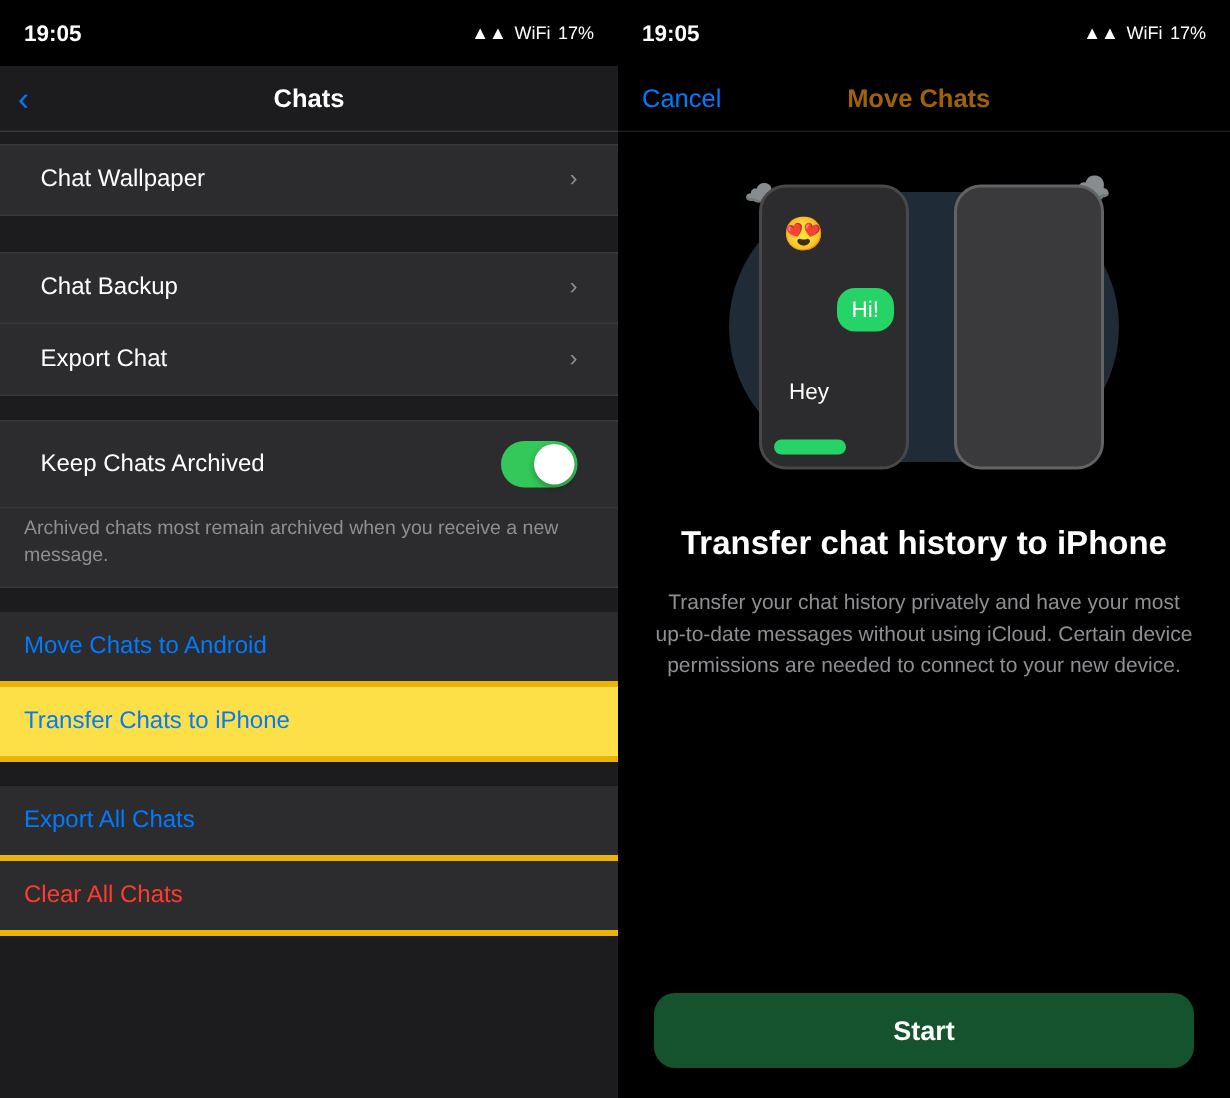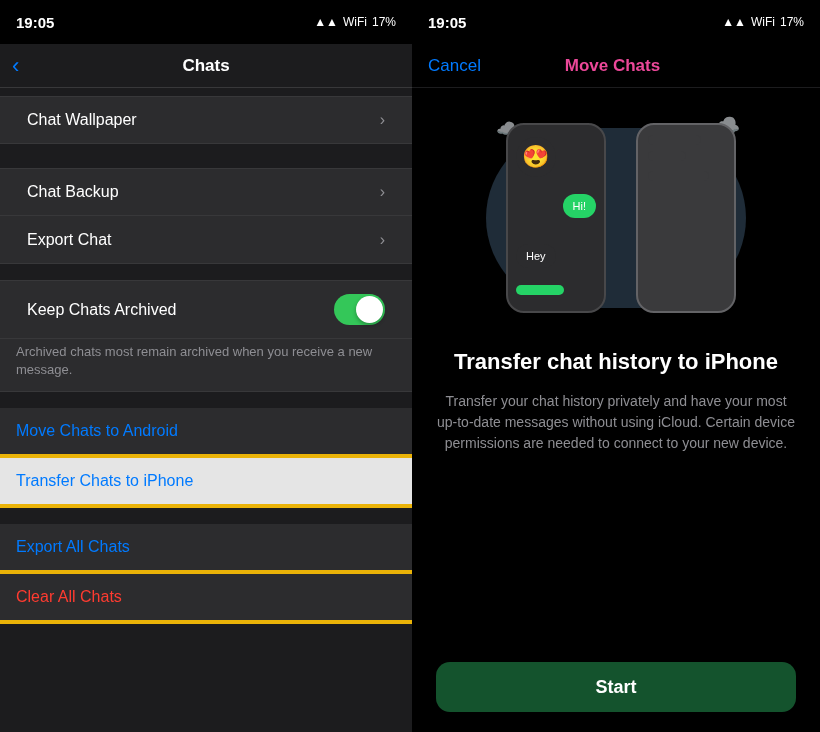--- a/index.html
+++ b/index.html
@@ -152,21 +152,21 @@
 
     .action-item {
       background: #2c2c2e;
       padding: 14px 16px;
       border-bottom: 4px solid #eab308;
       cursor: pointer;
     }
 
     .action-item.blue { color: #007aff; font-size: 16px; }
     .action-item.red { color: #ff3b30; font-size: 16px; }
-    .action-item.selected { background: #e5e5e5; }
+    .action-item.selected { background: #fde047; }
 
     
     .right-panel {
       width: 408px;
       height: 732px;
       background: #000;
       display: flex;
       flex-direction: column;
       overflow: hidden;
     }
@@ -201,21 +201,21 @@
 
     .cancel-btn {
       color: #007aff;
       font-size: 17px;
       cursor: pointer;
     }
 
     .right-title {
       font-size: 17px;
       font-weight: 600;
-      color: #ec4899;
+      color: #a16207;
     }
 
     .move-chats-content {
       flex: 1;
       display: flex;
       flex-direction: column;
       align-items: center;
       padding: 20px 24px;
       overflow: hidden;
     }
@@ -264,21 +264,21 @@
       top: 15px;
       border: 2px solid #636366;
       overflow: hidden;
     }
 
     .chat-bubble {
       border-radius: 12px;
       padding: 6px 10px;
       margin: 13px 0;
       max-width: 80%;
-      font-size: 11px;
+      font-size: 15px;
     }
 
     .chat-bubble.received {
       background: #2c2c2e;
       color: #fff;
       align-self: flex-start;
     }
 
     .chat-bubble.sent {
       background: #25d366;

